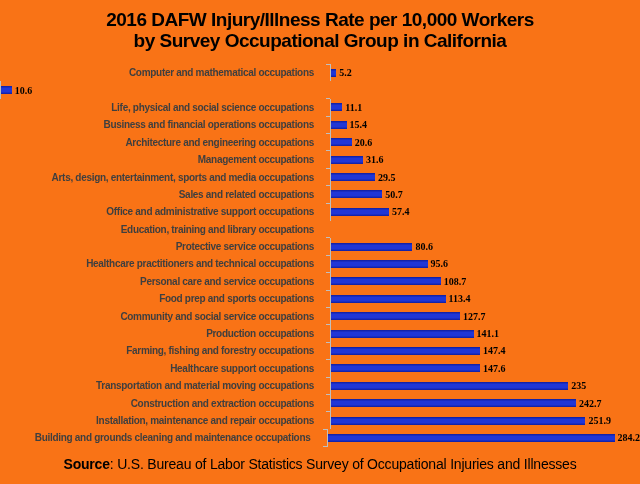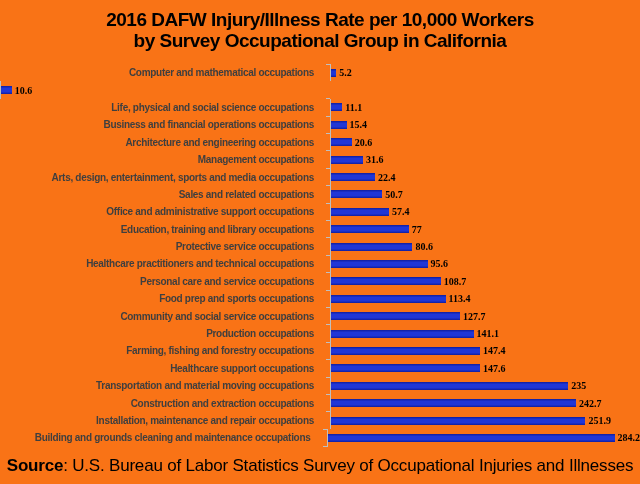--- a/index.html
+++ b/index.html
@@ -64,21 +64,21 @@
   .val{
     margin-left:3px;
     font-size:10px;
     font-weight:bold;
     color:#000000;
     white-space:nowrap;
   }
   .source{
     text-align:center;
     margin-top:9px;
-    font-size:17px;
+    font-size:14px;
     letter-spacing:-0.2px;
     color:#000000;
   }
   .source .src-label{font-weight:bold;}
 </style>
 </head>
 <body>
 
 <div class="page">
   <div class="title">
@@ -137,21 +137,21 @@
           <div class="bar" style="width: 31.9px;"></div>
           <div class="val">31.6</div>
         </div>
       </div>
       <div class="row">
         <div class="cat">
           <span>Arts, design, entertainment, sports and media occupations</span>
         </div>
         <div class="barcell">
           <div class="bar" style="width: 44.1px;"></div>
-          <div class="val">22.4</div>
+          <div class="val">29.5</div>
         </div>
       </div>
       <div class="row">
         <div class="cat">
           <span>Sales and related occupations</span>
         </div>
         <div class="barcell">
           <div class="bar" style="width: 51.2px;"></div>
           <div class="val">50.7</div>
         </div>
@@ -161,24 +161,20 @@
           <span>Office and administrative support occupations</span>
         </div>
         <div class="barcell">
           <div class="bar" style="width: 58px;"></div>
           <div class="val">57.4</div>
         </div>
       </div>
       <div class="row">
         <div class="cat">
           <span>Education, training and library occupations</span>
-        </div>
-        <div class="barcell">
-          <div class="bar" style="width: 77.8px;"></div>
-          <div class="val">77</div>
         </div>
       </div>
       <div class="row">
         <div class="cat">
           <span>Protective service occupations</span>
         </div>
         <div class="barcell">
           <div class="bar" style="width: 81.4px;"></div>
           <div class="val">80.6</div>
         </div>

